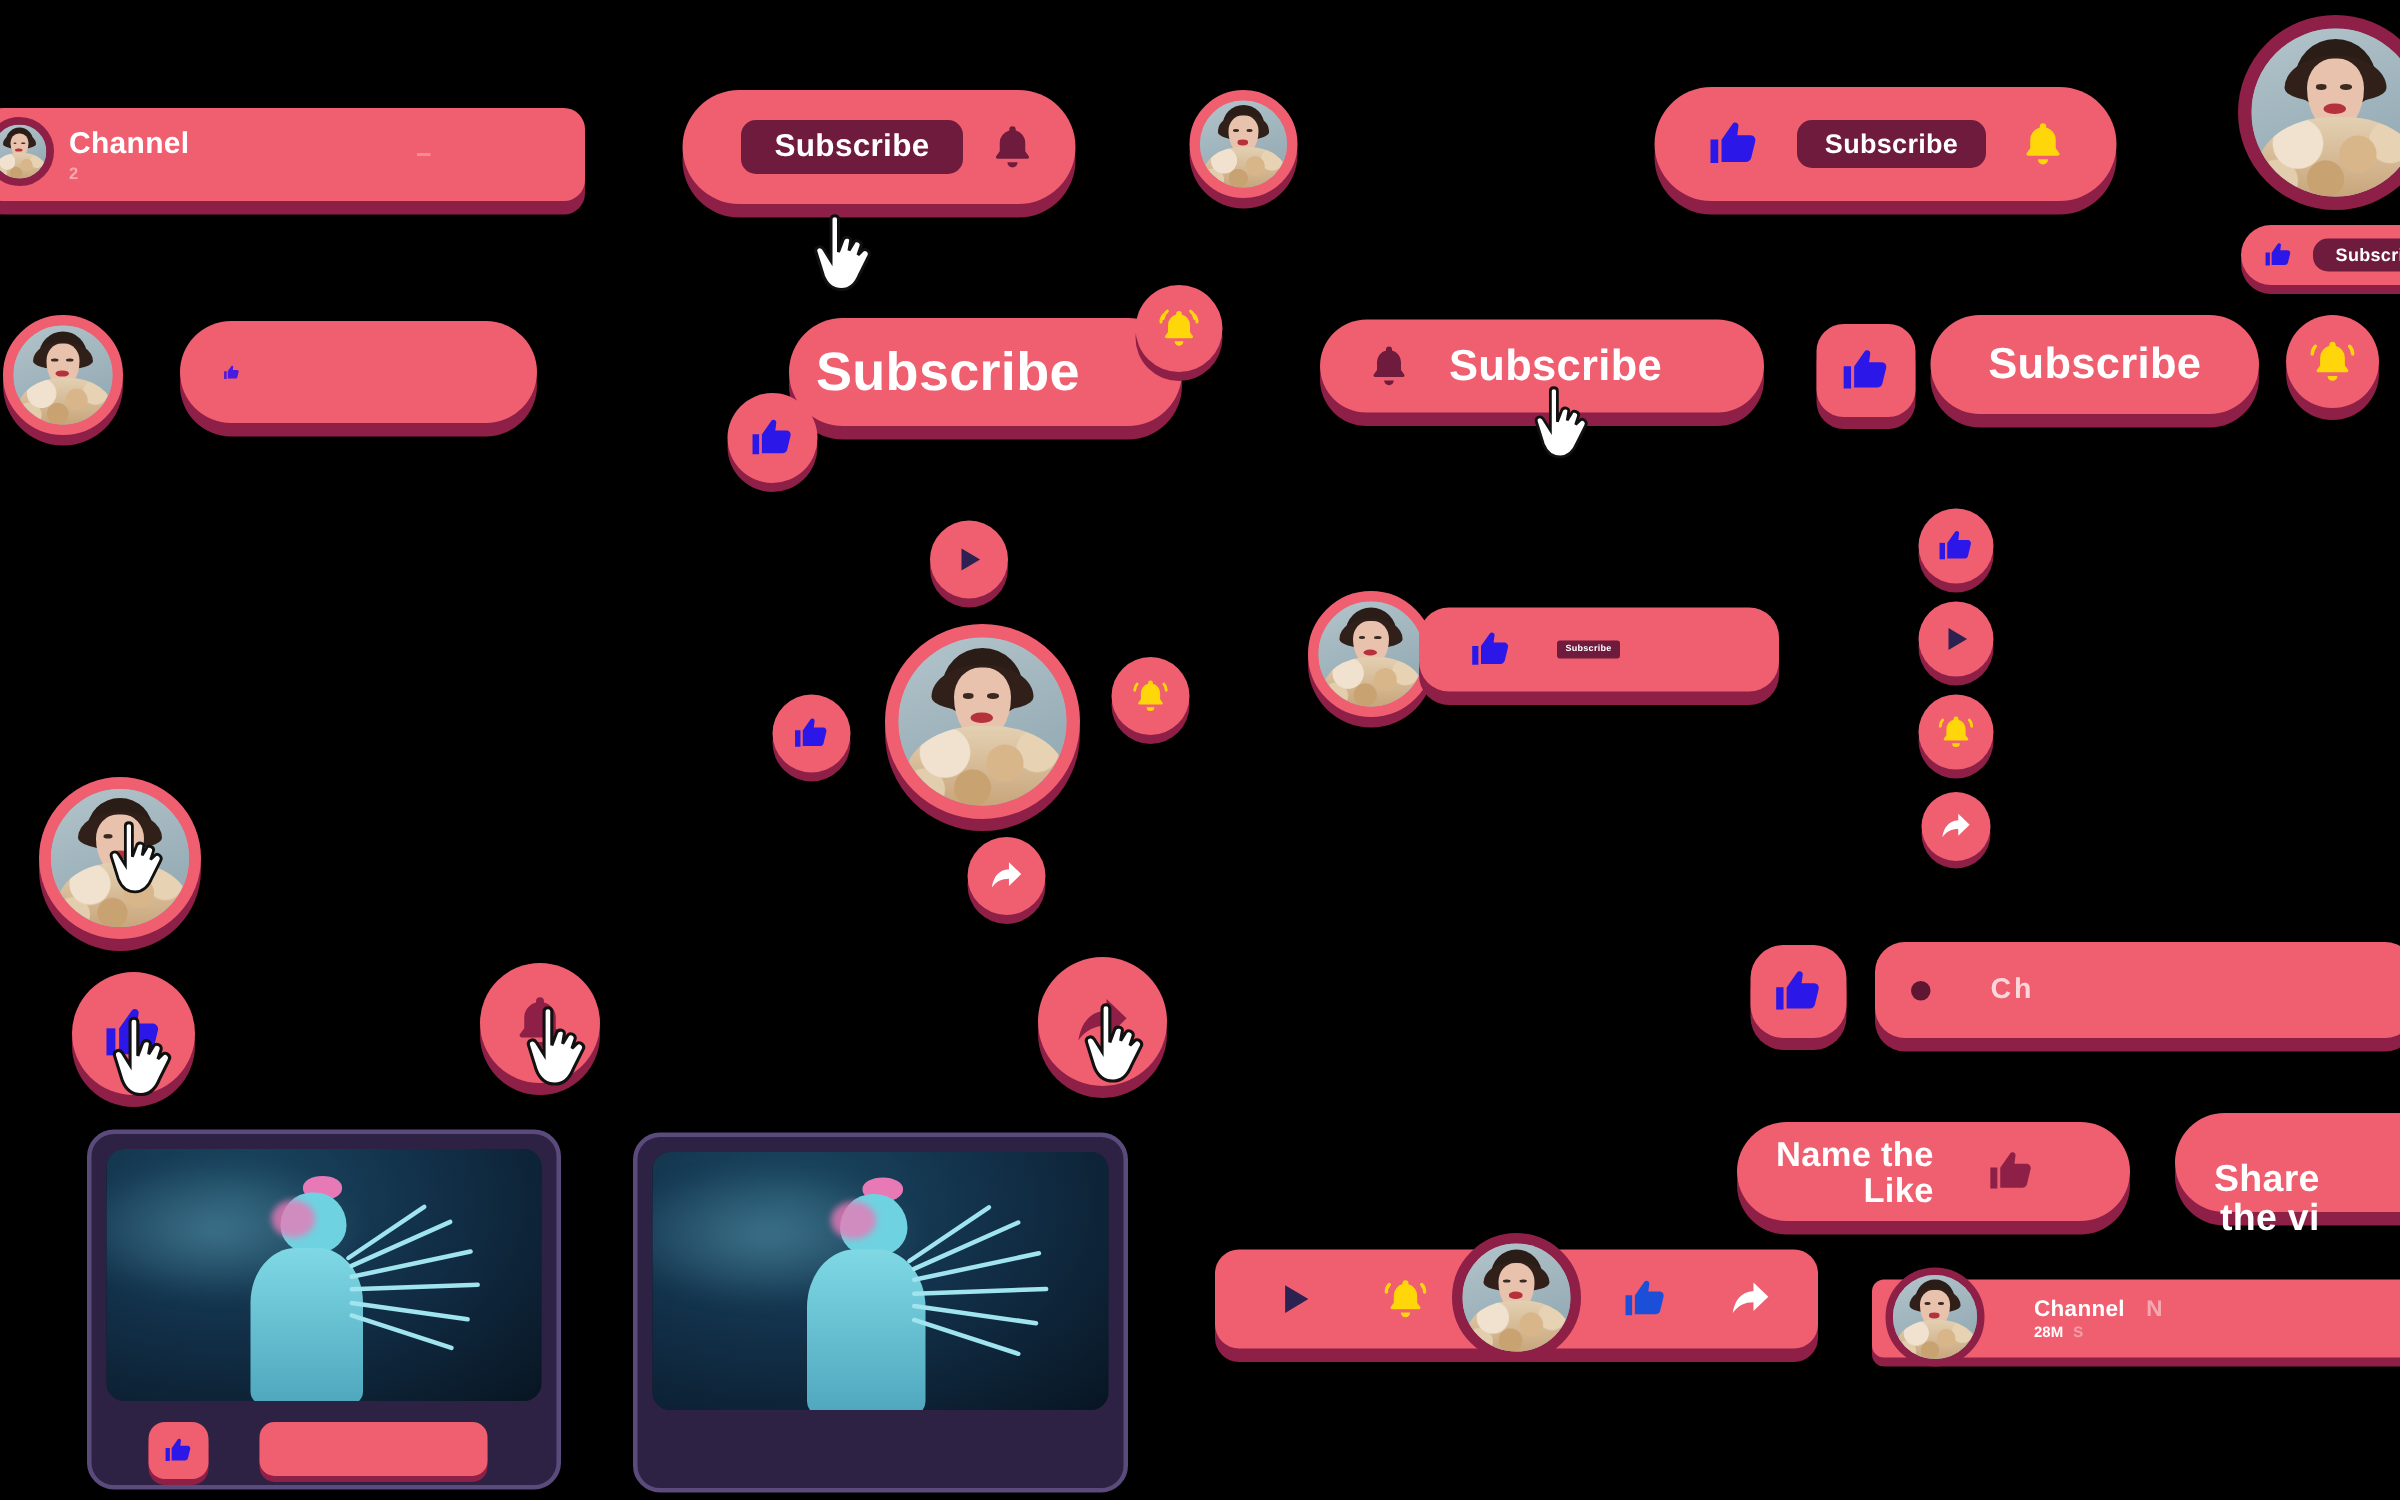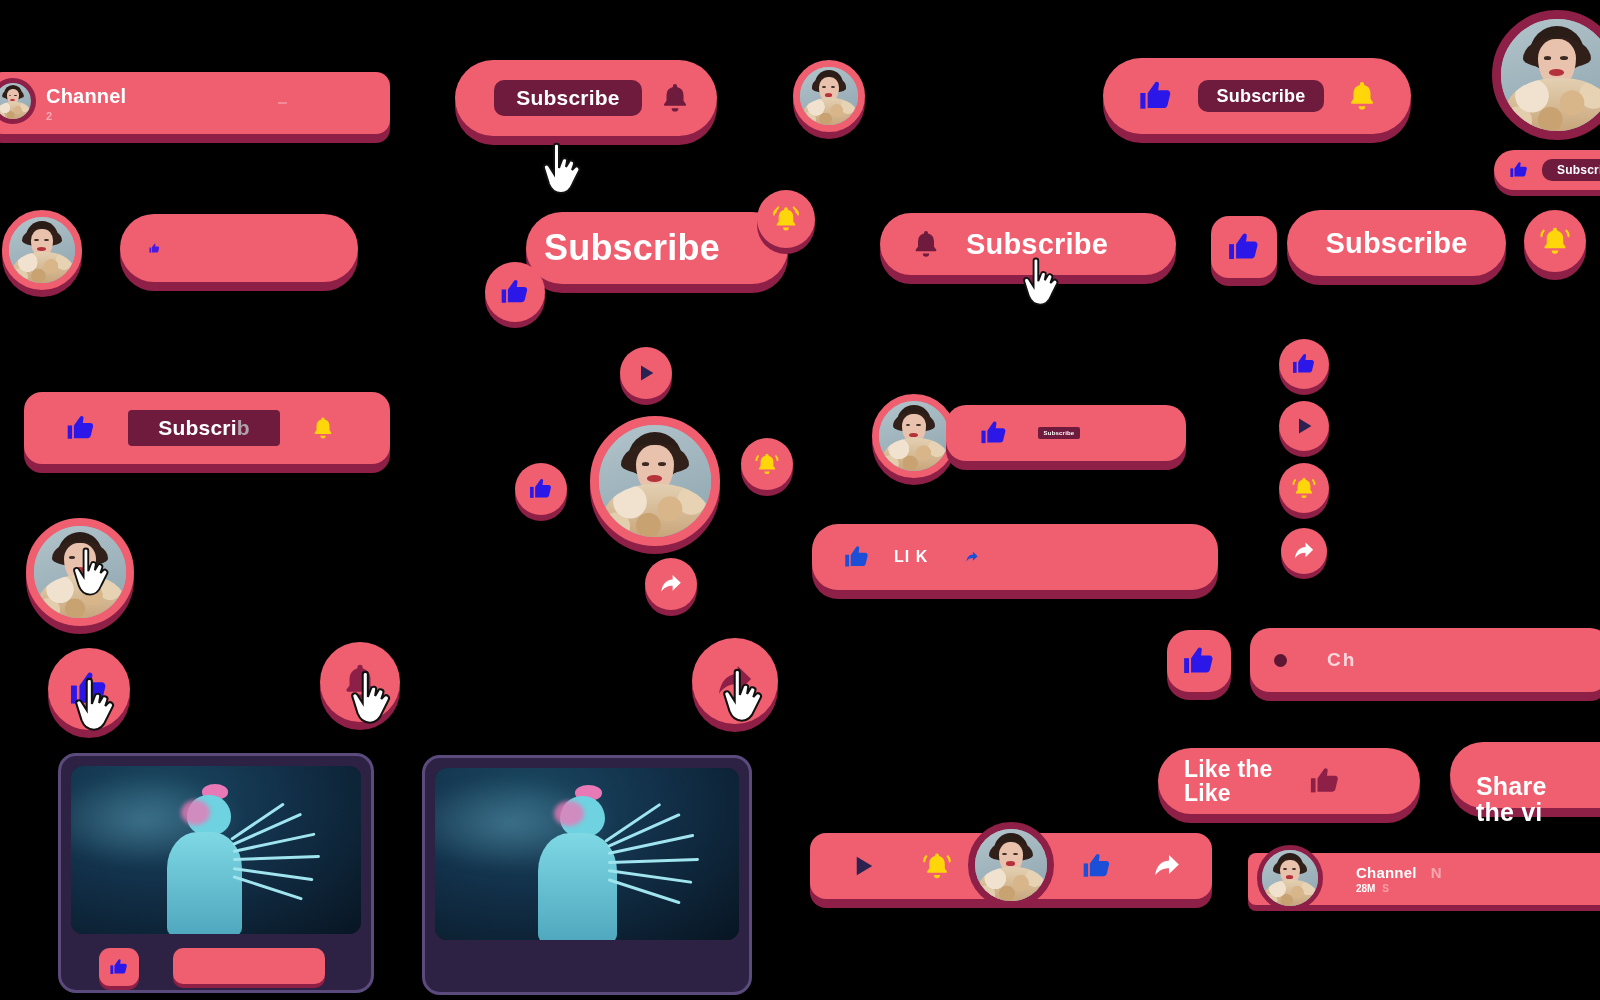--- a/index.html
+++ b/index.html
@@ -34,21 +34,21 @@
     display: flex; align-items: center; justify-content: center;
   }
   .inner-pill {
     background: #6e1b3d;
     border-radius: 10px;
     color: #fff;
     font-weight: bold;
     display: flex; align-items: center; justify-content: center;
     letter-spacing: .2px;
   }
-  .lbl { color:#fff; font-weight:bold; letter-spacing:.2px; }
+  .lbl { color:#fff; font-weight:bold; letter-spacing:.2px;text-align:right; }
 
   
   .avatar {
     position: absolute; border-radius: 50%; overflow: hidden;
     background: #9fb4bd;
   }
   .av-bg { position:absolute; inset:0; background: linear-gradient(160deg,#b3c4cb 0%,#9db2bb 55%,#8ea6b0 100%); }
   .av-hair { position:absolute; left:26%; top:6%; width:48%; height:40%;
              background:#2a1c16; border-radius:52% 52% 40% 40%/62% 62% 38% 38%; }
   .av-hair2 { position:absolute; left:20%; top:16%; width:60%; height:28%;
@@ -252,38 +252,20 @@
   <div class="circ" style="left:1524px; top:210px; width:62px; height:62px;">
     <span>
       <svg width="36" height="36" viewBox="0 0 24 24">
         <path fill="#ffd60a" d="M12 3.2a1.4 1.4 0 0 1 1.4 1.4v.4a5.6 5.6 0 0 1 4.1 5.4v3.4l1.4 1.9a.7.7 0 0 1-.56 1.12H5.66A.7.7 0 0 1 5.1 15.7l1.4-1.9v-3.4a5.6 5.6 0 0 1 4.1-5.4v-.4A1.4 1.4 0 0 1 12 3.2Z"></path>
         <path fill="#ffd60a" d="M9.8 18.4h4.4a2.2 2.2 0 0 1-4.4 0Z"></path>
         <path stroke="#ffd60a" stroke-width="1.5" stroke-linecap="round" fill="none" d="M4.4 5.2C3.4 6.2 3 7.4 3 8.7M19.6 5.2c1 1 1.4 2.2 1.4 3.5"></path>
       </svg>
     </span>
   </div>
 
-  <div class="pill" style="left:24px; top:392px; width:366px; height:72px; border-radius:18px;">
-    <span style="margin-left:40px;">
-      <svg width="34" height="34" viewBox="0 0 24 24">
-          <path fill="#2b18e8" d="M2.6 10.2h3.1v9.4H2.6z"></path>
-          <path fill="#2b18e8" d="M7 10.3 11.4 4c.7-1 2.4-.6 2.4.8l-.5 3.7h5.3c1.3 0 2.2 1.2 1.9 2.4l-1.6 6.6c-.25 1-1.15 1.7-2.2 1.7H7Z"></path>
-        </svg>
-    </span>
-    <div class="inner-pill" style="margin-left:30px; width:152px; height:36px; font-size:21px; border-radius:4px;">
-      <span>Subscri</span>
-        <span style="color:#b0a2aa;">b</span>
-    </div>
-    <span style="margin-left:30px;">
-      <svg width="26" height="26" viewBox="0 0 24 24">
-          <path fill="#ffd60a" d="M12 2.2a1.5 1.5 0 0 1 1.5 1.5v.5A6 6 0 0 1 18 10v4l1.6 2.2a.8.8 0 0 1-.65 1.3H5.05a.8.8 0 0 1-.65-1.3L6 14v-4a6 6 0 0 1 4.5-5.8v-.5A1.5 1.5 0 0 1 12 2.2Z"></path>
-          <path fill="#ffd60a" d="M9.6 19.2h4.8a2.4 2.4 0 0 1-4.8 0Z"></path>
-        </svg>
-    </span>
-  </div>
 
   <div class="circ" style="left:620px; top:347px; width:52px; height:52px; box-shadow:0 6px 0 #8e1f46;">
     <span>
       <svg width="24" height="24" viewBox="0 0 24 24">
           <path fill="#2b2251" d="M7 4.6 19.4 12 7 19.4Z"></path>
         </svg>
     </span>
   </div>
   <div class="avatar ring-pink" style="left:590px; top:416px; width:130px; height:130px; border-width:9px; box-shadow:0 8px 0 #8e1f46;">
     <div class="av-bg"></div>
@@ -381,34 +363,20 @@
       <div class="av-eye r"></div>
     <div class="av-lip"></div>
       <div class="av-fur"></div>
   </div>
   <span class="cursor" style="left:70px; top:545px;">
     <svg width="44" height="58" viewBox="0 0 46 62">
       <path fill="#fff" stroke="#111" stroke-width="2" d="M14 6c0-3 5-3 5 0v22l3-8c1-3 6-2 5 1l-1 6 3-5c1-3 6-1 5 2l-2 6 3-3c2-2 6 1 4 4l-6 12c-2 5-5 10-12 10-6 0-10-4-12-9L4 28c-1-3 3-5 5-2l5 8z"></path>
     </svg>
   </span>
 
-  <div class="pill" style="left:812px; top:524px; width:406px; height:66px; border-radius:26px;">
-    <span style="margin-left:30px;">
-      <svg width="30" height="30" viewBox="0 0 24 24">
-          <path fill="#1b4fd8" d="M2.6 10.2h3.1v9.4H2.6z"></path>
-          <path fill="#1b4fd8" d="M7 10.3 11.4 4c.7-1 2.4-.6 2.4.8l-.5 3.7h5.3c1.3 0 2.2 1.2 1.9 2.4l-1.6 6.6c-.25 1-1.15 1.7-2.2 1.7H7Z"></path>
-        </svg>
-    </span>
-    <div class="lbl" style="margin-left:22px; font-size:16px; letter-spacing:1px;">LI K</div>
-    <span style="margin-left:36px;">
-      <svg width="16" height="16" viewBox="0 0 24 24">
-          <path fill="#1b4fd8" d="M13.4 4.2v4C7.6 8.6 4.6 12.4 3.6 18.6c2.6-3.6 5.6-5.1 9.8-5.1v4.2l7-6.8Z"></path>
-        </svg>
-    </span>
-  </div>
 
   <div class="rsq" style="left:1167px; top:630px; width:64px; height:62px;">
     <span>
       <svg width="38" height="38" viewBox="0 0 24 24">
           <path fill="#2b18e8" d="M2.6 10.2h3.1v9.4H2.6z"></path>
           <path fill="#2b18e8" d="M7 10.3 11.4 4c.7-1 2.4-.6 2.4.8l-.5 3.7h5.3c1.3 0 2.2 1.2 1.9 2.4l-1.6 6.6c-.25 1-1.15 1.7-2.2 1.7H7Z"></path>
         </svg>
     </span>
   </div>
   <div class="pill" style="left:1250px; top:628px; width:360px; height:64px; border-radius:20px;">
@@ -452,21 +420,21 @@
     </span>
   </div>
   <span class="cursor" style="left:720px; top:666px;">
     <svg width="48" height="64" viewBox="0 0 46 62">
       <path fill="#fff" stroke="#111" stroke-width="2" d="M14 6c0-3 5-3 5 0v22l3-8c1-3 6-2 5 1l-1 6 3-5c1-3 6-1 5 2l-2 6 3-3c2-2 6 1 4 4l-6 12c-2 5-5 10-12 10-6 0-10-4-12-9L4 28c-1-3 3-5 5-2l5 8z"></path>
     </svg>
   </span>
 
   <div class="pill" style="left:1158px; top:748px; width:262px; height:66px;">
     <div style="margin-left:26px; line-height:1.05;">
-      <div class="lbl" style="font-size:23px;">Like the</div>
+      <div class="lbl" style="font-size:23px;">Name the</div>
       <div class="lbl" style="font-size:23px;">Like</div>
     </div>
     <span style="margin-left:34px;">
       <svg width="36" height="36" viewBox="0 0 24 24">
           <path fill="#8e1f46" d="M2.6 10.2h3.1v9.4H2.6z"></path>
           <path fill="#8e1f46" d="M7 10.3 11.4 4c.7-1 2.4-.6 2.4.8l-.5 3.7h5.3c1.3 0 2.2 1.2 1.9 2.4l-1.6 6.6c-.25 1-1.15 1.7-2.2 1.7H7Z"></path>
         </svg>
     </span>
   </div>
 

